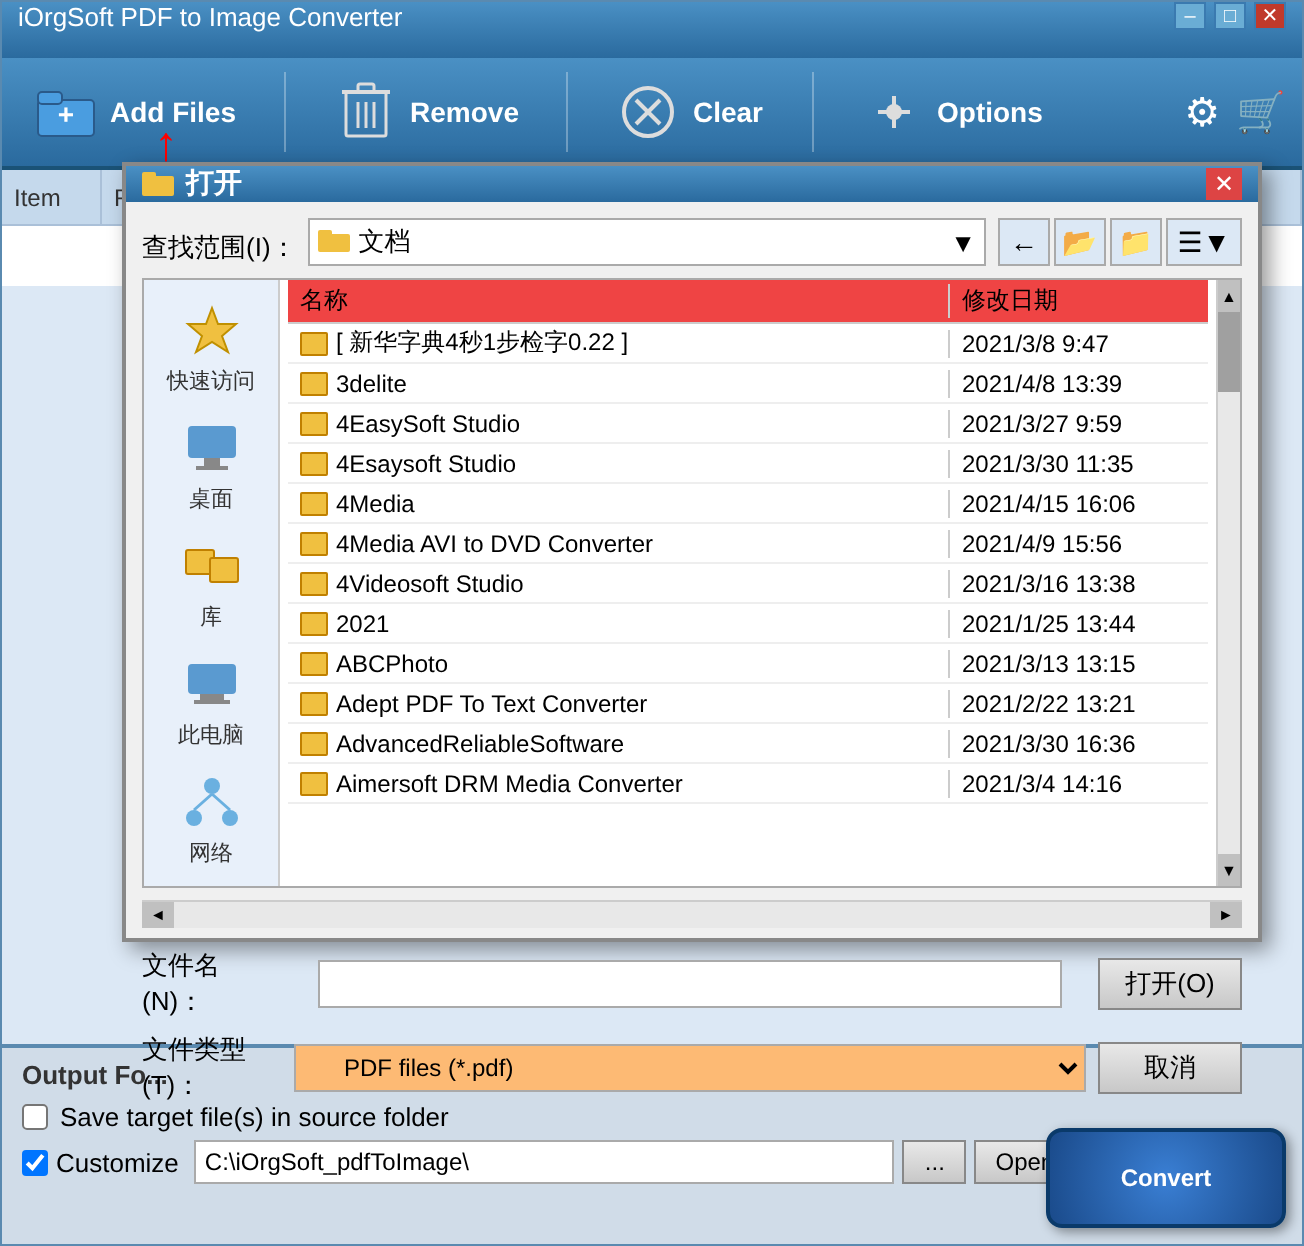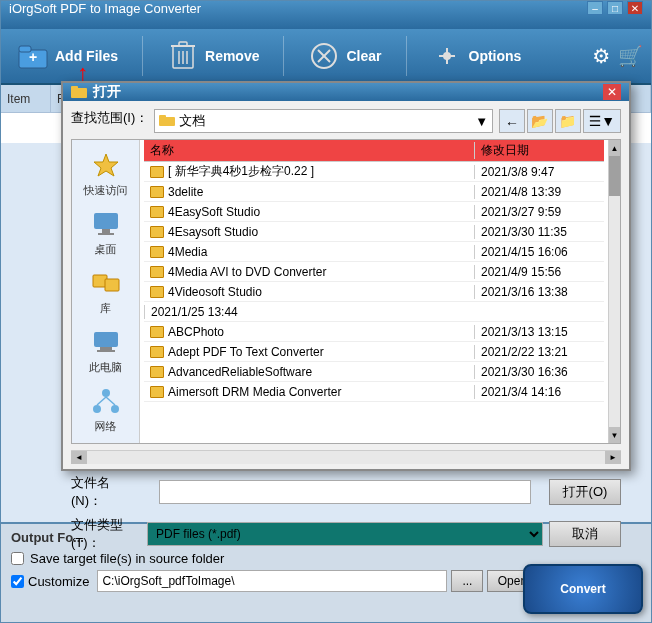--- a/index.html
+++ b/index.html
@@ -150,21 +150,21 @@
       flex: 1;
       display: flex;
       flex-direction: column;
       padding: 8px;
       gap: 6px;
     }
 
     
     .location-bar {
       display: flex;
-      align-items: flex-start;
+      align-items: flex-end;
       gap: 6px;
     }
     .location-label {
       white-space: nowrap;
       font-size: 13px;
     }
     .location-select {
       flex: 1;
       height: 24px;
       background: white;
@@ -307,24 +307,24 @@
     
     .filetype-row {
       display: flex;
       align-items: center;
       gap: 6px;
     }
     .filetype-label { width: 70px; font-size: 13px; }
     .filetype-select {
       flex: 1;
       height: 24px;
-      background: #0f766e;
+      background: #fdba74;
       border: 1px solid #aaa;
       font-size: 12px;
-      padding: 0 4px;
+      padding: 0 20px;
     }
     .cancel-btn {
       width: 72px; height: 26px;
       background: linear-gradient(to bottom, #e8e8e8, #c8c8c8);
       border: 1px solid #888;
       cursor: pointer;
       font-size: 13px;
     }
 
     
@@ -621,20 +621,24 @@
     <div class="fl-col-date">2021/4/9 15:56</div>
   </div>
               <div class="file-row">
     <div class="fl-col-name">
       <div class="folder-icon"></div>
       <span>4Videosoft Studio</span>
     </div>
     <div class="fl-col-date">2021/3/16 13:38</div>
   </div>
               <div class="file-row">
+    <div class="fl-col-name">
+      <div class="folder-icon"></div>
+      <span>2021</span>
+    </div>
     <div class="fl-col-date">2021/1/25 13:44</div>
   </div>
               <div class="file-row">
     <div class="fl-col-name">
       <div class="folder-icon"></div>
       <span>ABCPhoto</span>
     </div>
     <div class="fl-col-date">2021/3/13 13:15</div>
   </div>
               <div class="file-row">

